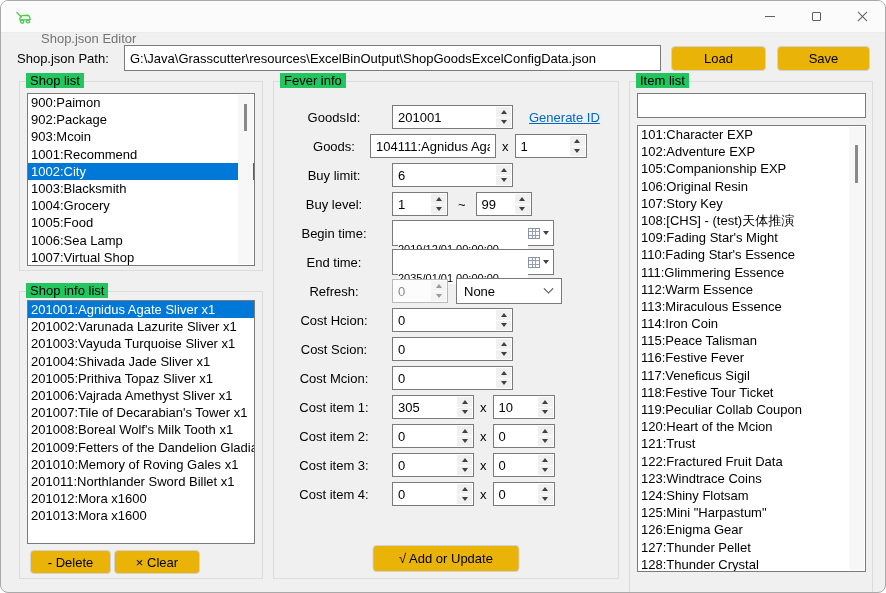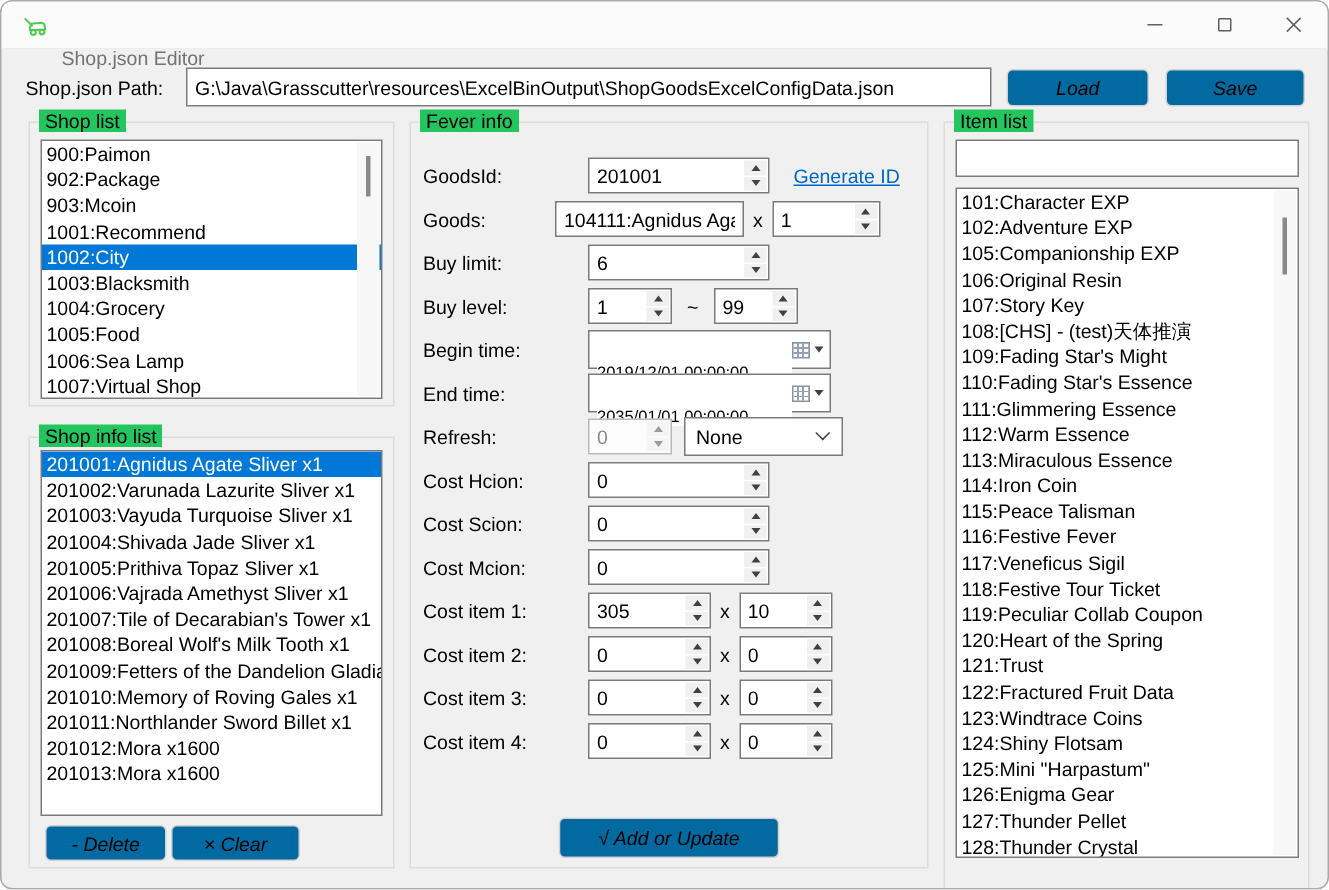--- a/index.html
+++ b/index.html
@@ -22,22 +22,22 @@
   .close-glyph::before,.close-glyph::after { content:""; position:absolute; left:-1px; top:5px;
       width:13px; height:1px; background:#5f5f5f; }
   .close-glyph::before { transform:rotate(45deg); }
   .close-glyph::after { transform:rotate(-45deg); }
 
   
   .path-label { position:absolute; left:16px; top:50px; }
   .textbox { background:#fff; border:1px solid #7a7a7a; font-family:inherit; font-size:13px;
              padding:0 5px; outline:none; }
   .path-input { position:absolute; left:123px; top:44px; width:537px; height:26px; }
-  .btn { background:#0369a1; border:1px solid #d2d2d2; border-radius:4px; font-family:inherit;
-         font-size:13px; color:#000;font-style:italic; }
+  .btn { background:#eab308; border:1px solid #d2d2d2; border-radius:4px; font-family:inherit;
+         font-size:13px; color:#000; }
   .load-btn { position:absolute; left:670px; top:45px; width:95px; height:25px; }
   .save-btn { position:absolute; left:776px; top:45px; width:93px; height:25px; }
 
   
   .group { position:absolute; border:1px solid #dcdcdc; }
   .group-title { position:absolute; top:-9px; left:6px; background:#22c55e; padding:0 4px; }
   .g-shoplist  { left:18px;  top:80px;  width:244px; height:190px; }
   .g-infolist  { left:18px;  top:290px; width:244px; height:288px; }
   .g-shopinfo  { left:272px; top:80px;  width:346px; height:498px; }
   .g-itemlist  { left:628px; top:80px;  width:244px; height:576px; }
@@ -55,21 +55,21 @@
   .item-thumb { top:18px; height:38px; }
 
   .item-search { position:absolute; left:7px; top:11px; width:229px; height:25px; }
 
   .del-btn  { position:absolute; left:10px; bottom:4px; width:81px; height:24px; }
   .clr-btn  { position:absolute; left:94px; bottom:4px; width:86px; height:24px; }
 
   
   .form { position:absolute; left:8px; top:23px; right:8px; }
   .row { display:flex; align-items:center; height:24px; margin-bottom:5px; }
-  .lbl { width:104px; text-align:left; margin-right:6px; flex:0 0 auto; }
+  .lbl { width:104px; text-align:center; margin-right:6px; flex:0 0 auto; }
   .x-lbl { margin:0 6px; }
   .tilde-lbl { margin:0 10px; }
 
   .spin { display:inline-flex; height:24px; border:1px solid #7a7a7a; background:#fff; }
   .spin input { border:0; outline:0; min-width:0; flex:1; font-family:inherit; font-size:13px;
                 padding:0 0 0 5px; background:transparent; color:#000; }
   .spin-btns { width:15px; flex:0 0 auto; display:flex; flex-direction:column; margin:1px 1px 1px 0; gap:1px; }
   .spin-btn { flex:1; background:#f0f0f0; display:flex; align-items:center; justify-content:center; }
   .tri-up   { width:0; height:0; border-left:3px solid transparent; border-right:3px solid transparent;
               border-bottom:4px solid #404040; }
@@ -460,21 +460,21 @@
         <div class="list-row">110:Fading Star's Essence</div>
         <div class="list-row">111:Glimmering Essence</div>
         <div class="list-row">112:Warm Essence</div>
         <div class="list-row">113:Miraculous Essence</div>
         <div class="list-row">114:Iron Coin</div>
         <div class="list-row">115:Peace Talisman</div>
         <div class="list-row">116:Festive Fever</div>
         <div class="list-row">117:Veneficus Sigil</div>
         <div class="list-row">118:Festive Tour Ticket</div>
         <div class="list-row">119:Peculiar Collab Coupon</div>
-        <div class="list-row">120:Heart of the Spring</div>
+        <div class="list-row">120:Heart of the Mcion</div>
         <div class="list-row">121:Trust</div>
         <div class="list-row">122:Fractured Fruit Data</div>
         <div class="list-row">123:Windtrace Coins</div>
         <div class="list-row">124:Shiny Flotsam</div>
         <div class="list-row">125:Mini "Harpastum"</div>
         <div class="list-row">126:Enigma Gear</div>
         <div class="list-row">127:Thunder Pellet</div>
         <div class="list-row">128:Thunder Crystal</div>
       </div>
   </div>

